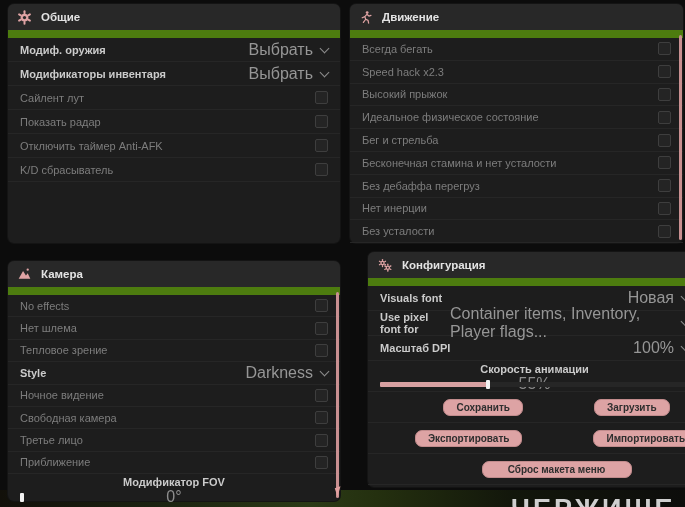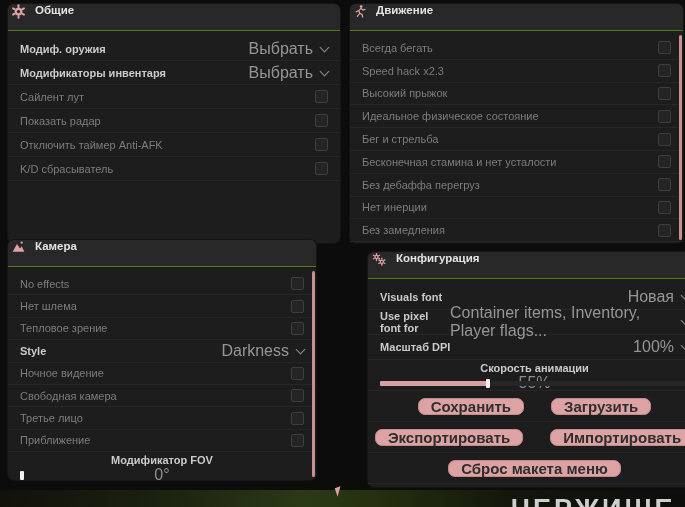--- a/index.html
+++ b/index.html
@@ -7,26 +7,26 @@
          font-family:"Liberation Sans",sans-serif;}
   
   .game-strip{position:absolute;left:0;right:0;bottom:0;height:17px;
     background:linear-gradient(90deg,#12100a 0%,#1a2110 22%,#2b3a16 45%,#24300f 55%,#12160b 75%,#0d0d0b 100%);}
   .watermark{position:absolute;left:511px;top:494px;font-size:27px;font-weight:bold;
     color:#cfcfcf;letter-spacing:3px;white-space:nowrap;}
   
   .panel{position:absolute;background:#1d1d1d;border-radius:6px;box-shadow:0 0 0 1px #141414;}
   .p1{left:8px;top:4px;width:332px;height:239px;}
   .p2{left:350px;top:4px;width:333px;height:239px;}
-  .p3{left:8px;top:240px;width:308px;height:240px;}
+  .p3{left:8px;top:261px;width:332px;height:240px;}
   .p4{left:368px;top:252px;width:333px;height:235px;}
-  .hdr{height:26px;display:flex;align-items:flex-start;gap:9px;padding:0 3px;background:#282828;
-       border-bottom:1px solid #4d7c0f;border-radius:6px 6px 0 0;}
+  .hdr{height:26px;display:flex;align-items:center;gap:9px;padding:0 9px;background:#282828;
+       border-bottom:8px solid #4d7c0f;border-radius:6px 6px 0 0;}
   .hdr .title{color:#e3e3e3;font-size:11.5px;font-weight:bold;}
-  .body{padding-top:6px;position:relative;}
+  .body{position:relative;}
   .row{display:flex;align-items:center;justify-content:space-between;padding:0 12px;
        border-bottom:1px solid #262626;font-size:11px;height:24px;box-sizing:border-box;}
   .p2 .row{height:22.8px;text-align:right;}
   .p3 .row{height:22.4px;}
   .p4 .row{height:25px;align-items:center;}
   .lbl{color:#7d7d7d;}
   .bright{color:#cbcbcb;font-weight:bold;}
   .cb{width:11px;height:11px;border:1px solid #3e3e3e;border-radius:2px;background:#242424;flex:0 0 auto;}
   .dd{display:flex;align-items:center;gap:8px;color:#969696;cursor:pointer;}
   .ddval{font-size:16px;color:#969696;}
@@ -40,22 +40,22 @@
   .track{position:relative;height:5px;margin:3px 0 4px;background:#262626;border-radius:1px;}
   .fill{position:absolute;left:0;top:0;bottom:0;background:#d7a0a1;border-radius:1px;}
   .fill35{width:35%;}
   .fill0{width:0;}
   .handle{position:absolute;top:-2px;width:4px;height:9px;background:#f2f2f2;border-radius:1px;}
   .h35{left:calc(35% - 2px);}
   .h0{left:0;}
   
   .btn-row{display:flex;justify-content:center;gap:27px;padding:7px 0 6px;border-bottom:1px solid #262626;}
   .btn{min-width:75px;height:17px;background:#dda3a4;border:1px solid #c18b8c;border-radius:7px;
-       color:#2e2e2e;font-size:15px;font-weight:bold;display:flex;align-items:center;justify-content:center;
-       padding:0 12px;cursor:pointer;box-sizing:border-box;}
+       color:#2e2e2e;font-size:10px;font-weight:bold;display:flex;align-items:center;justify-content:center;
+       padding:0 12px;cursor:pointer;box-sizing:border-box;margin-left:44px;}
   .btn.wide{min-width:150px;}
   .icon{display:flex;align-items:center;}
   .cursor{position:absolute;left:336px;top:487px;width:0;height:0;
     border-left:6px solid #e2a0a0;border-bottom:9px solid transparent;transform:rotate(-18deg);}
 </style>
 </head>
 <body>
 
 <div class="stage">
 
@@ -151,21 +151,21 @@
       </div>
       <div class="row">
         <span class="lbl">Без дебаффа перегруз</span>
         <span class="cb"></span>
       </div>
       <div class="row">
         <span class="lbl">Нет инерции</span>
         <span class="cb"></span>
       </div>
       <div class="row">
-        <span class="lbl">Без замедления</span>
+        <span class="lbl">Без усталости</span>
         <span class="cb"></span>
       </div>
     </div>
     <div class="sb"></div>
   </div>
 
   <div class="panel p3">
     <div class="hdr">
       <span class="icon">
         <svg width="15" height="14" viewBox="0 0 24 24">

